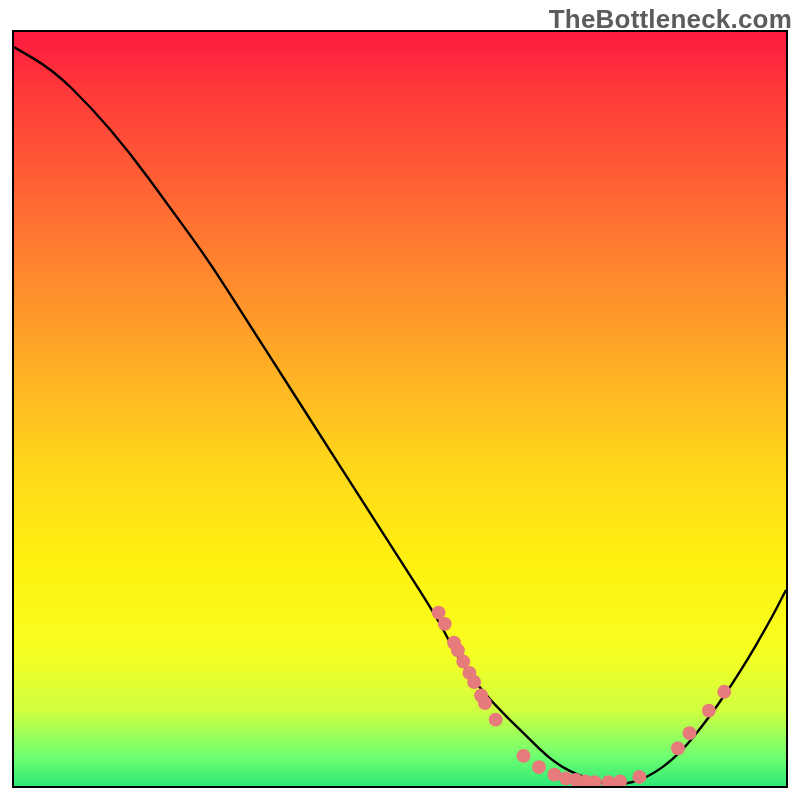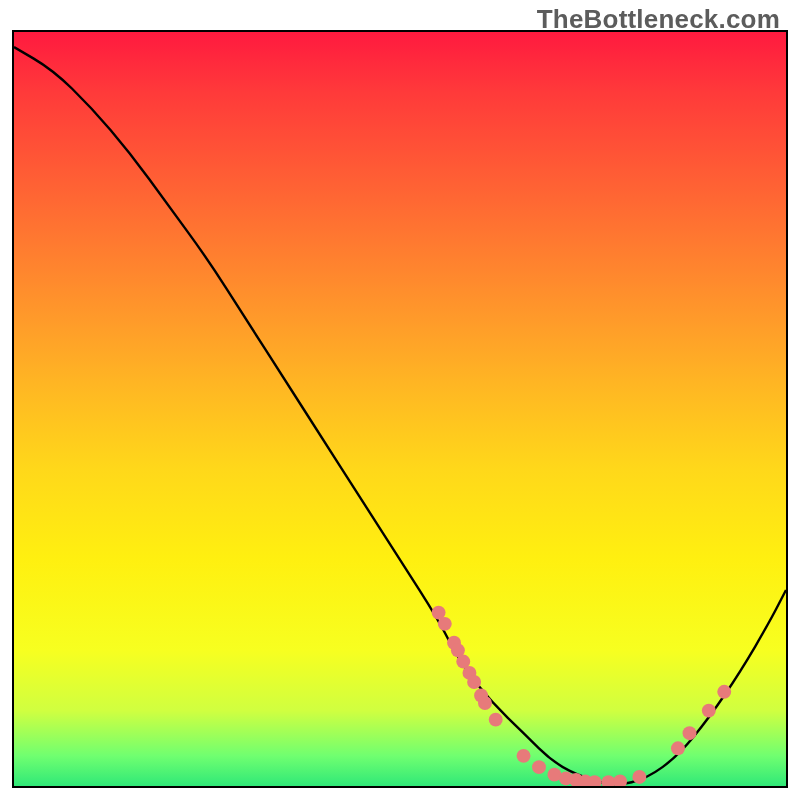--- a/index.html
+++ b/index.html
@@ -12,21 +12,21 @@
     background: #ffffff;
   }
   .chart-container {
     position: relative;
     width: 800px;
     height: 800px;
   }
   .watermark {
     position: absolute;
     top: 4px;
-    right: 20px;
+    right: 8px;
     font-size: 26px;
     font-weight: 600;
     color: #5c5c5c;
     letter-spacing: 0.2px;
     z-index: 10;
   }
   .plot-area {
     position: absolute;
     left: 12px;
     top: 30px;

